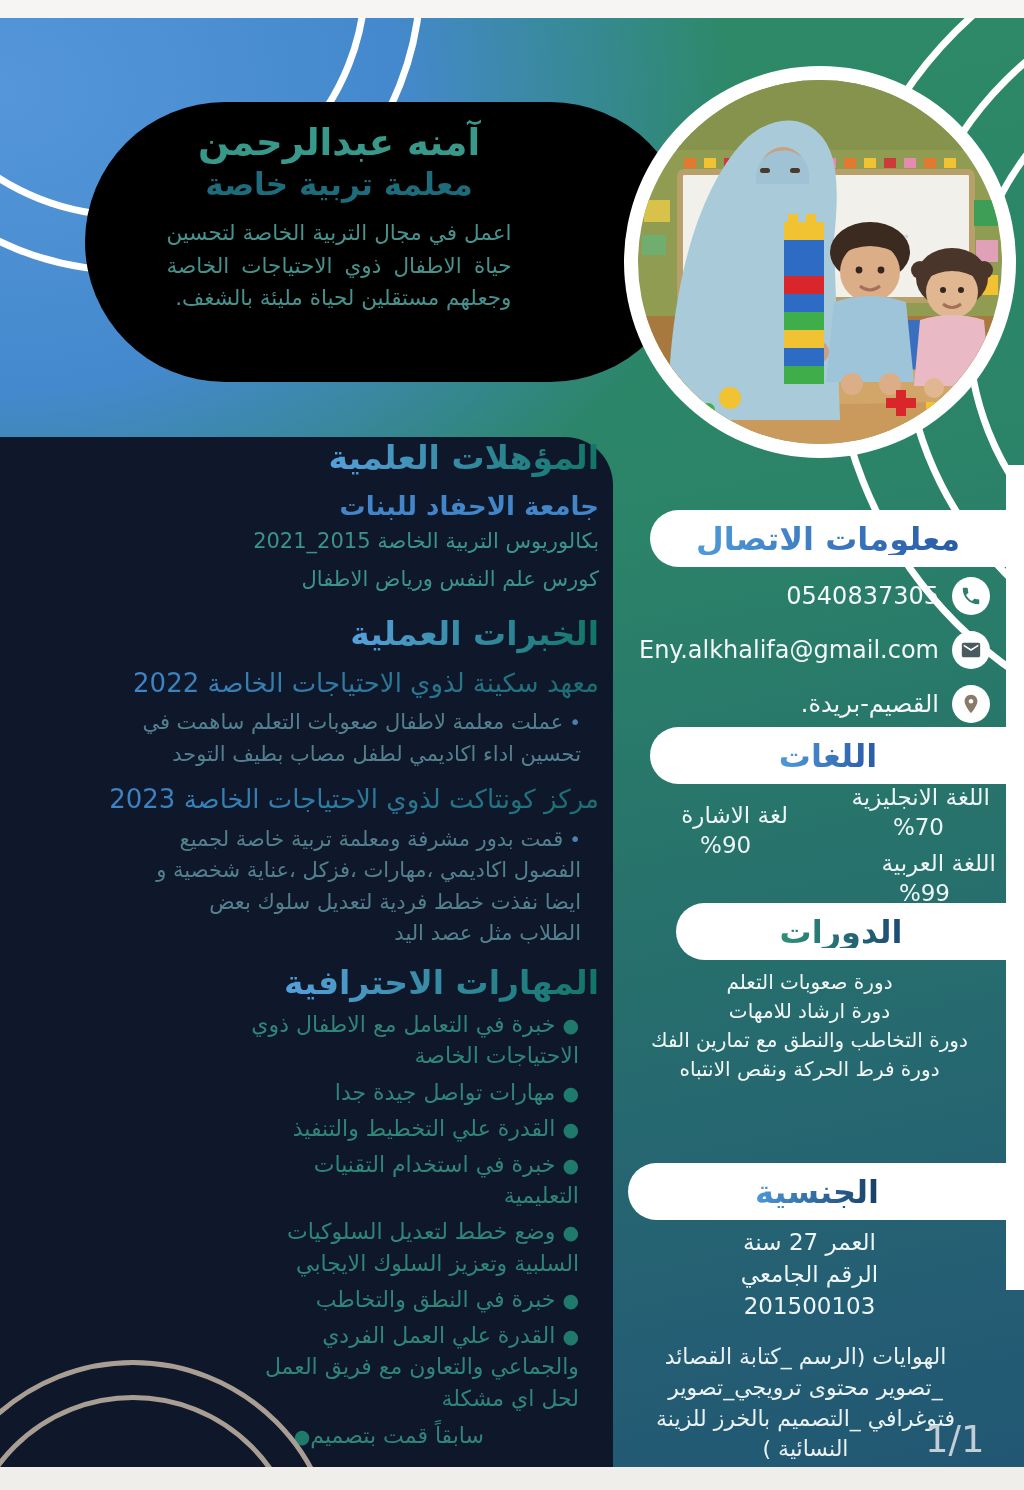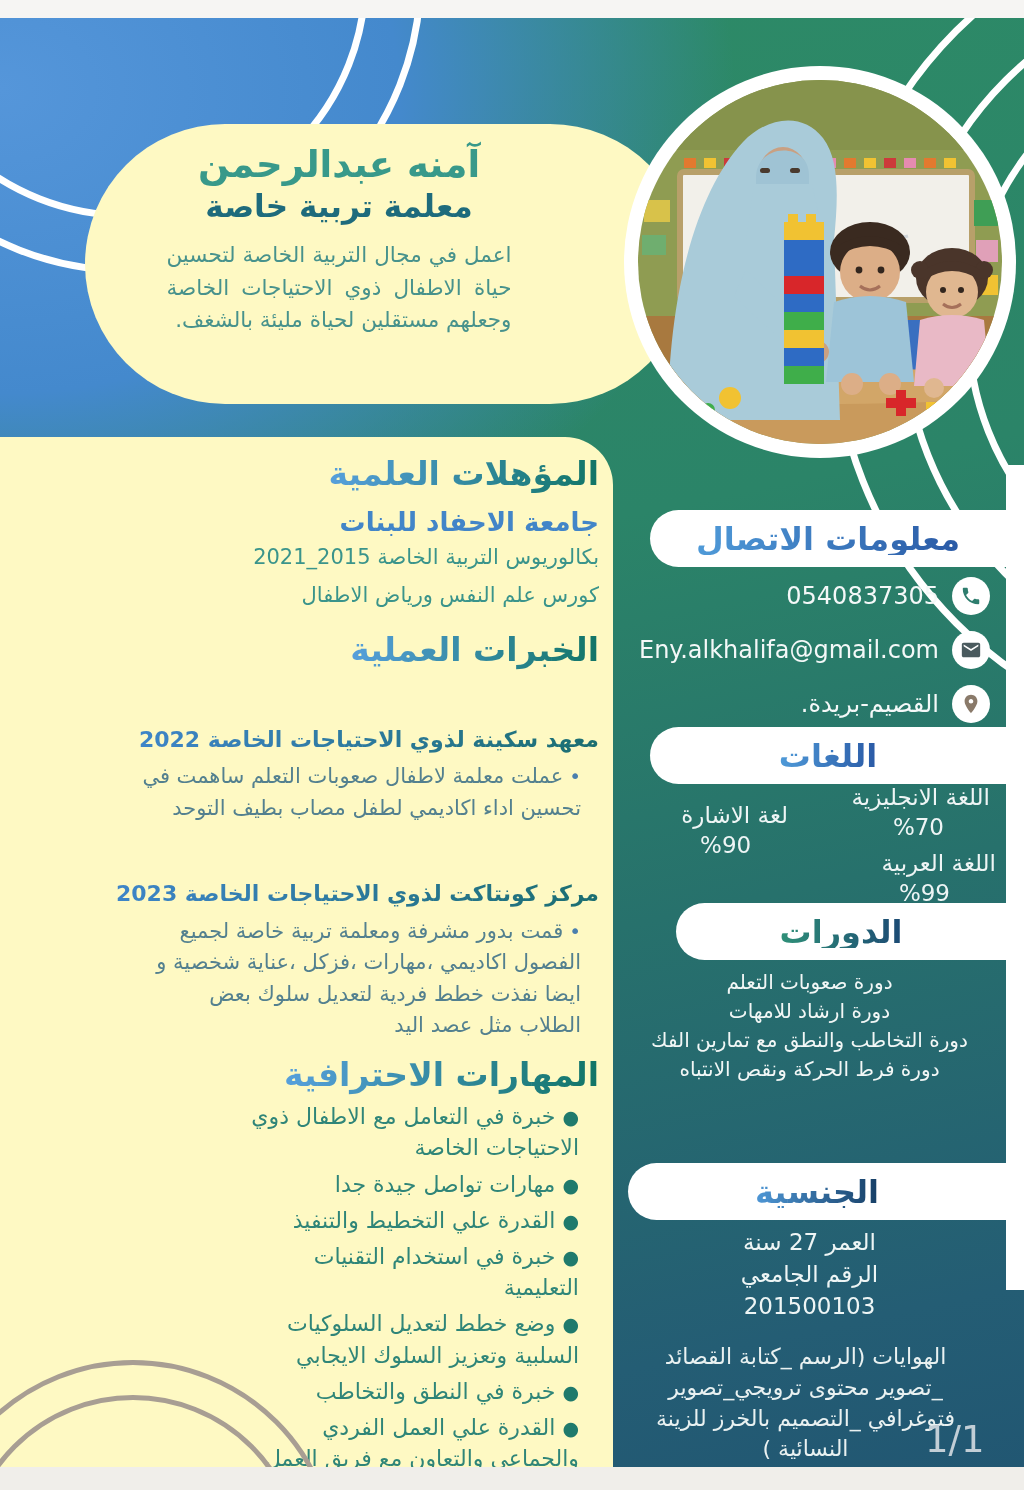--- a/index.html
+++ b/index.html
@@ -15,53 +15,53 @@
       radial-gradient(ellipse 1050px 800px at 0% 6%,
         #5596da 0%, #4489cd 38%, rgba(64,133,203,0) 70%),
       linear-gradient(168deg, #2d8a67 6%, #2b8468 38%, #27716c 62%, #245d74 88%, #215672 100%);
   }
   
   .ring { position:absolute; border-radius:50%; z-index:1; }
   .ring.white { border:7px solid #ffffff; }
   .ring.beige { border:5px solid #a89e93; z-index:3; }
   
   .blob {
-    position:absolute; left:85px; top:124px; width:605px; height:280px;
-    background:#fef9c3; border-radius:140px; z-index:2;
+    position:absolute; left:85px; top:102px; width:605px; height:280px;
+    background:#000000; border-radius:140px; z-index:2;
   }
   .blob-content { position:absolute; left:58px; top:18px; width:392px; text-align:center; }
   .person-name { font-size:37px; font-weight:bold; color:#38998a; line-height:1.25; }
   .person-title { font-size:31px; font-weight:bold; color:#1e6b7c; line-height:1.2; }
   .person-summary {
     margin:14px auto 0; width:345px; direction:rtl; text-align:justify; text-align-last:right;
     font-size:21.5px; color:#47928c; line-height:1.5;
   }
   .photo-ring {
     position:absolute; left:624px; top:66px; width:392px; height:392px;
     border-radius:50%; background:#ffffff; z-index:3;
   }
   .photo {
     position:absolute; left:14px; top:14px; width:364px; height:364px;
     border-radius:50%; overflow:hidden;
   }
   
   .panel {
     position:absolute; left:0; top:437px; width:613px; height:1030px;
-    background:#fef9c3; border-top-right-radius:48px; z-index:2;
+    background:#0f172a; border-top-right-radius:48px; z-index:2;
     direction:rtl; text-align:right;
-    padding:16px 14px 0 40px; box-sizing:border-box;
+    padding:0 14px 0 40px; box-sizing:border-box;
   }
   .grad {
     background-clip:text; -webkit-background-clip:text;
     color:transparent; display:inline-block;
   }
   .h1-grad { font-size:33px; font-weight:bold; line-height:1.25;
     background-image:linear-gradient(to left, #117566, #57a0dc); }
-  .h2-grad { font-size:22px; font-weight:bold; line-height:1.25;
-    background-image:linear-gradient(to left, #1b6e70, #3e85c8);margin-top:43px; }
+  .h2-grad { font-size:26px; font-weight:normal; line-height:1.25;
+    background-image:linear-gradient(to left, #1b6e70, #3e85c8); }
   .uni { font-size:26px; font-weight:bold; color:#4285c8; margin-top:12px; line-height:1.25; }
   .degree { font-size:21px; color:#3a948b; margin-top:4px; line-height:1.4; }
   .course-line { font-size:21px; color:#3a948b; margin-top:9px; line-height:1.4; }
   .sec { margin-top:18px; }
   .job { margin-top:13px; }
   .exp-bullet {
     margin:8px 18px 0 0; width:440px; font-size:21px; color:#53808f; line-height:1.5;
   }
   .exp-bullet .dot-sm { color:#4a7fae; font-size:20px; margin-left:6px; }
   .skills-list { margin:6px 20px 0 0; width:345px; margin-left:auto; }

